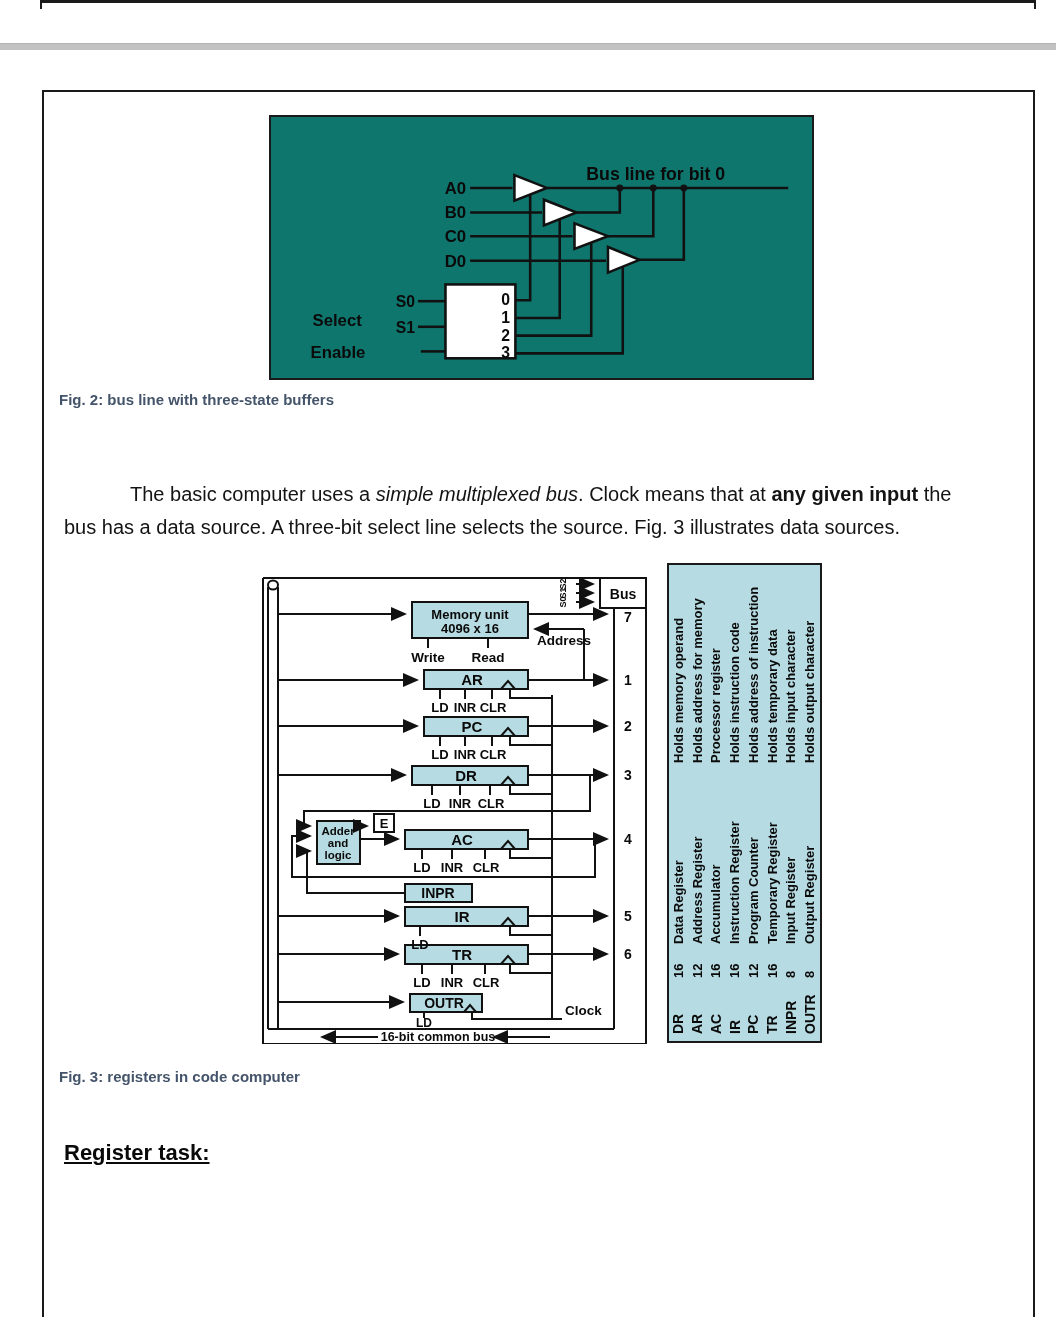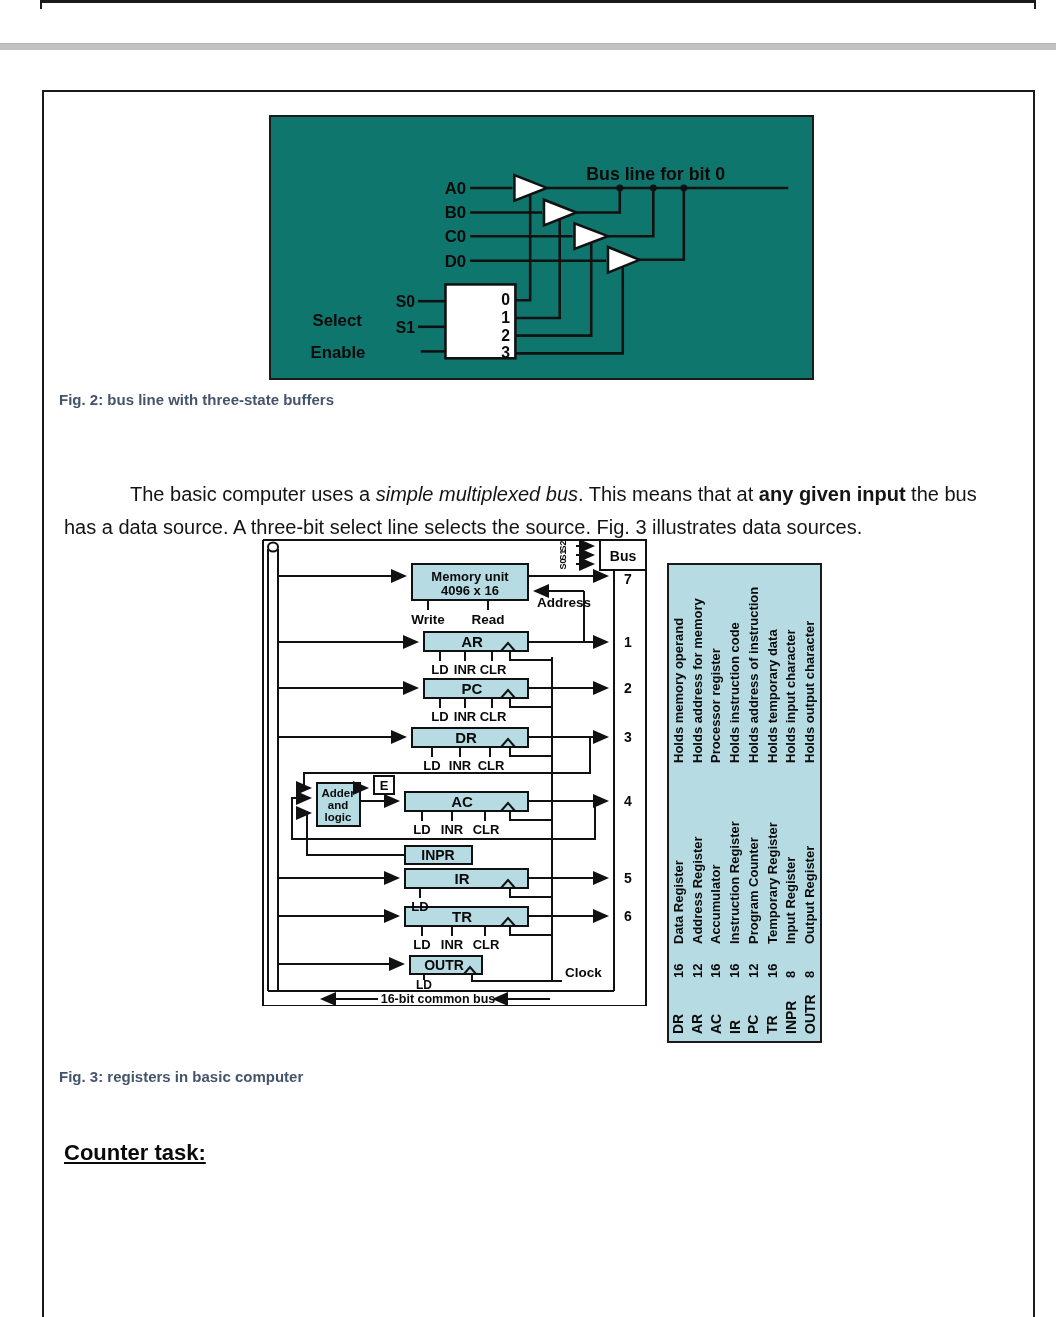--- a/index.html
+++ b/index.html
@@ -24,21 +24,21 @@
     font-weight:bold; font-size:15px; color:#44546A;margin-left:15px;
   }
   .caption.fig2 { top:299px; }
   .caption.fig3 { top:976px; }
   .para1 {
     position:absolute; left:20px; top:366px; width:916px;
     font-size:20px; line-height:33px; text-indent:66px; color:#141414;
   }
   .para1 .it { font-style:italic; }
   .para1 .bd { font-weight:bold; }
-  .fig3-svg { position:absolute; left:216px; top:444px; width:392px; height:470px; }
+  .fig3-svg { position:absolute; left:216px; top:482px; width:392px; height:470px; }
   .reg-table {
     position:absolute; left:623px; top:471px; width:155px; height:480px;
     background:#b7dbe2; border:2.5px solid #1a1a1a; box-sizing:border-box; overflow:hidden;
   }
   .rot-inner {
     position:absolute; left:0; top:0; width:475px; height:150px;
     transform-origin:0 0; transform:rotate(-90deg) translateX(-475px);
     display:flex; flex-direction:column; justify-content:space-around;
   }
   .trow { display:flex; align-items:center; height:18.7px; font-weight:bold; font-size:13px; color:#0a0a0a; white-space:nowrap; }
@@ -118,21 +118,21 @@
         <text x="236" y="191">0</text>
         <text x="236" y="209">1</text>
         <text x="236" y="227">2</text>
         <text x="236" y="245">3</text>
       </g>
     </svg>
   </div>
 
   <div class="caption fig2">Fig. 2: bus line with three-state buffers</div>
 
-  <p class="para1"><span>The basic computer uses a </span><span class="it">simple multiplexed bus</span><span>. This means that at </span><span class="bd">any given input</span><span> the bus has a data source. A three-bit select line selects the source.  Fig. 3 illustrates data sources.</span></p>
+  <p class="para1"><span>The basic computer uses a </span><span class="it">simple multiplexed bus</span><span>. Clock means that at </span><span class="bd">any given input</span><span> the bus has a data source. A three-bit select line selects the source.  Fig. 3 illustrates data sources.</span></p>
 
   <div class="fig3-svg">
     <svg width="392" height="470" viewBox="0 0 392 470">
       <defs>
         <marker id="ah3" markerWidth="8" markerHeight="8" refX="7" refY="3.5" orient="auto">
           <path d="M0,0 L8,3.5 L0,7 Z" fill="#111"></path>
         </marker>
       </defs>
       <g stroke="#111" stroke-width="2" fill="none">
 
@@ -324,17 +324,17 @@
         </div>
       <div class="trow">
           <span class="c-ab">OUTR</span>
           <span class="c-bits">8</span>
           <span class="c-name">Output Register</span>
           <span class="c-desc">Holds output character</span>
         </div>
     </div>
   </div>
 
-  <div class="caption fig3">Fig. 3: registers in basic computer</div>
-
-  <div class="req-task">Counter task:</div>
+  <div class="caption fig3">Fig. 3: registers in code computer</div>
+
+  <div class="req-task">Register task:</div>
 
 </div>
 
 </body></html>

